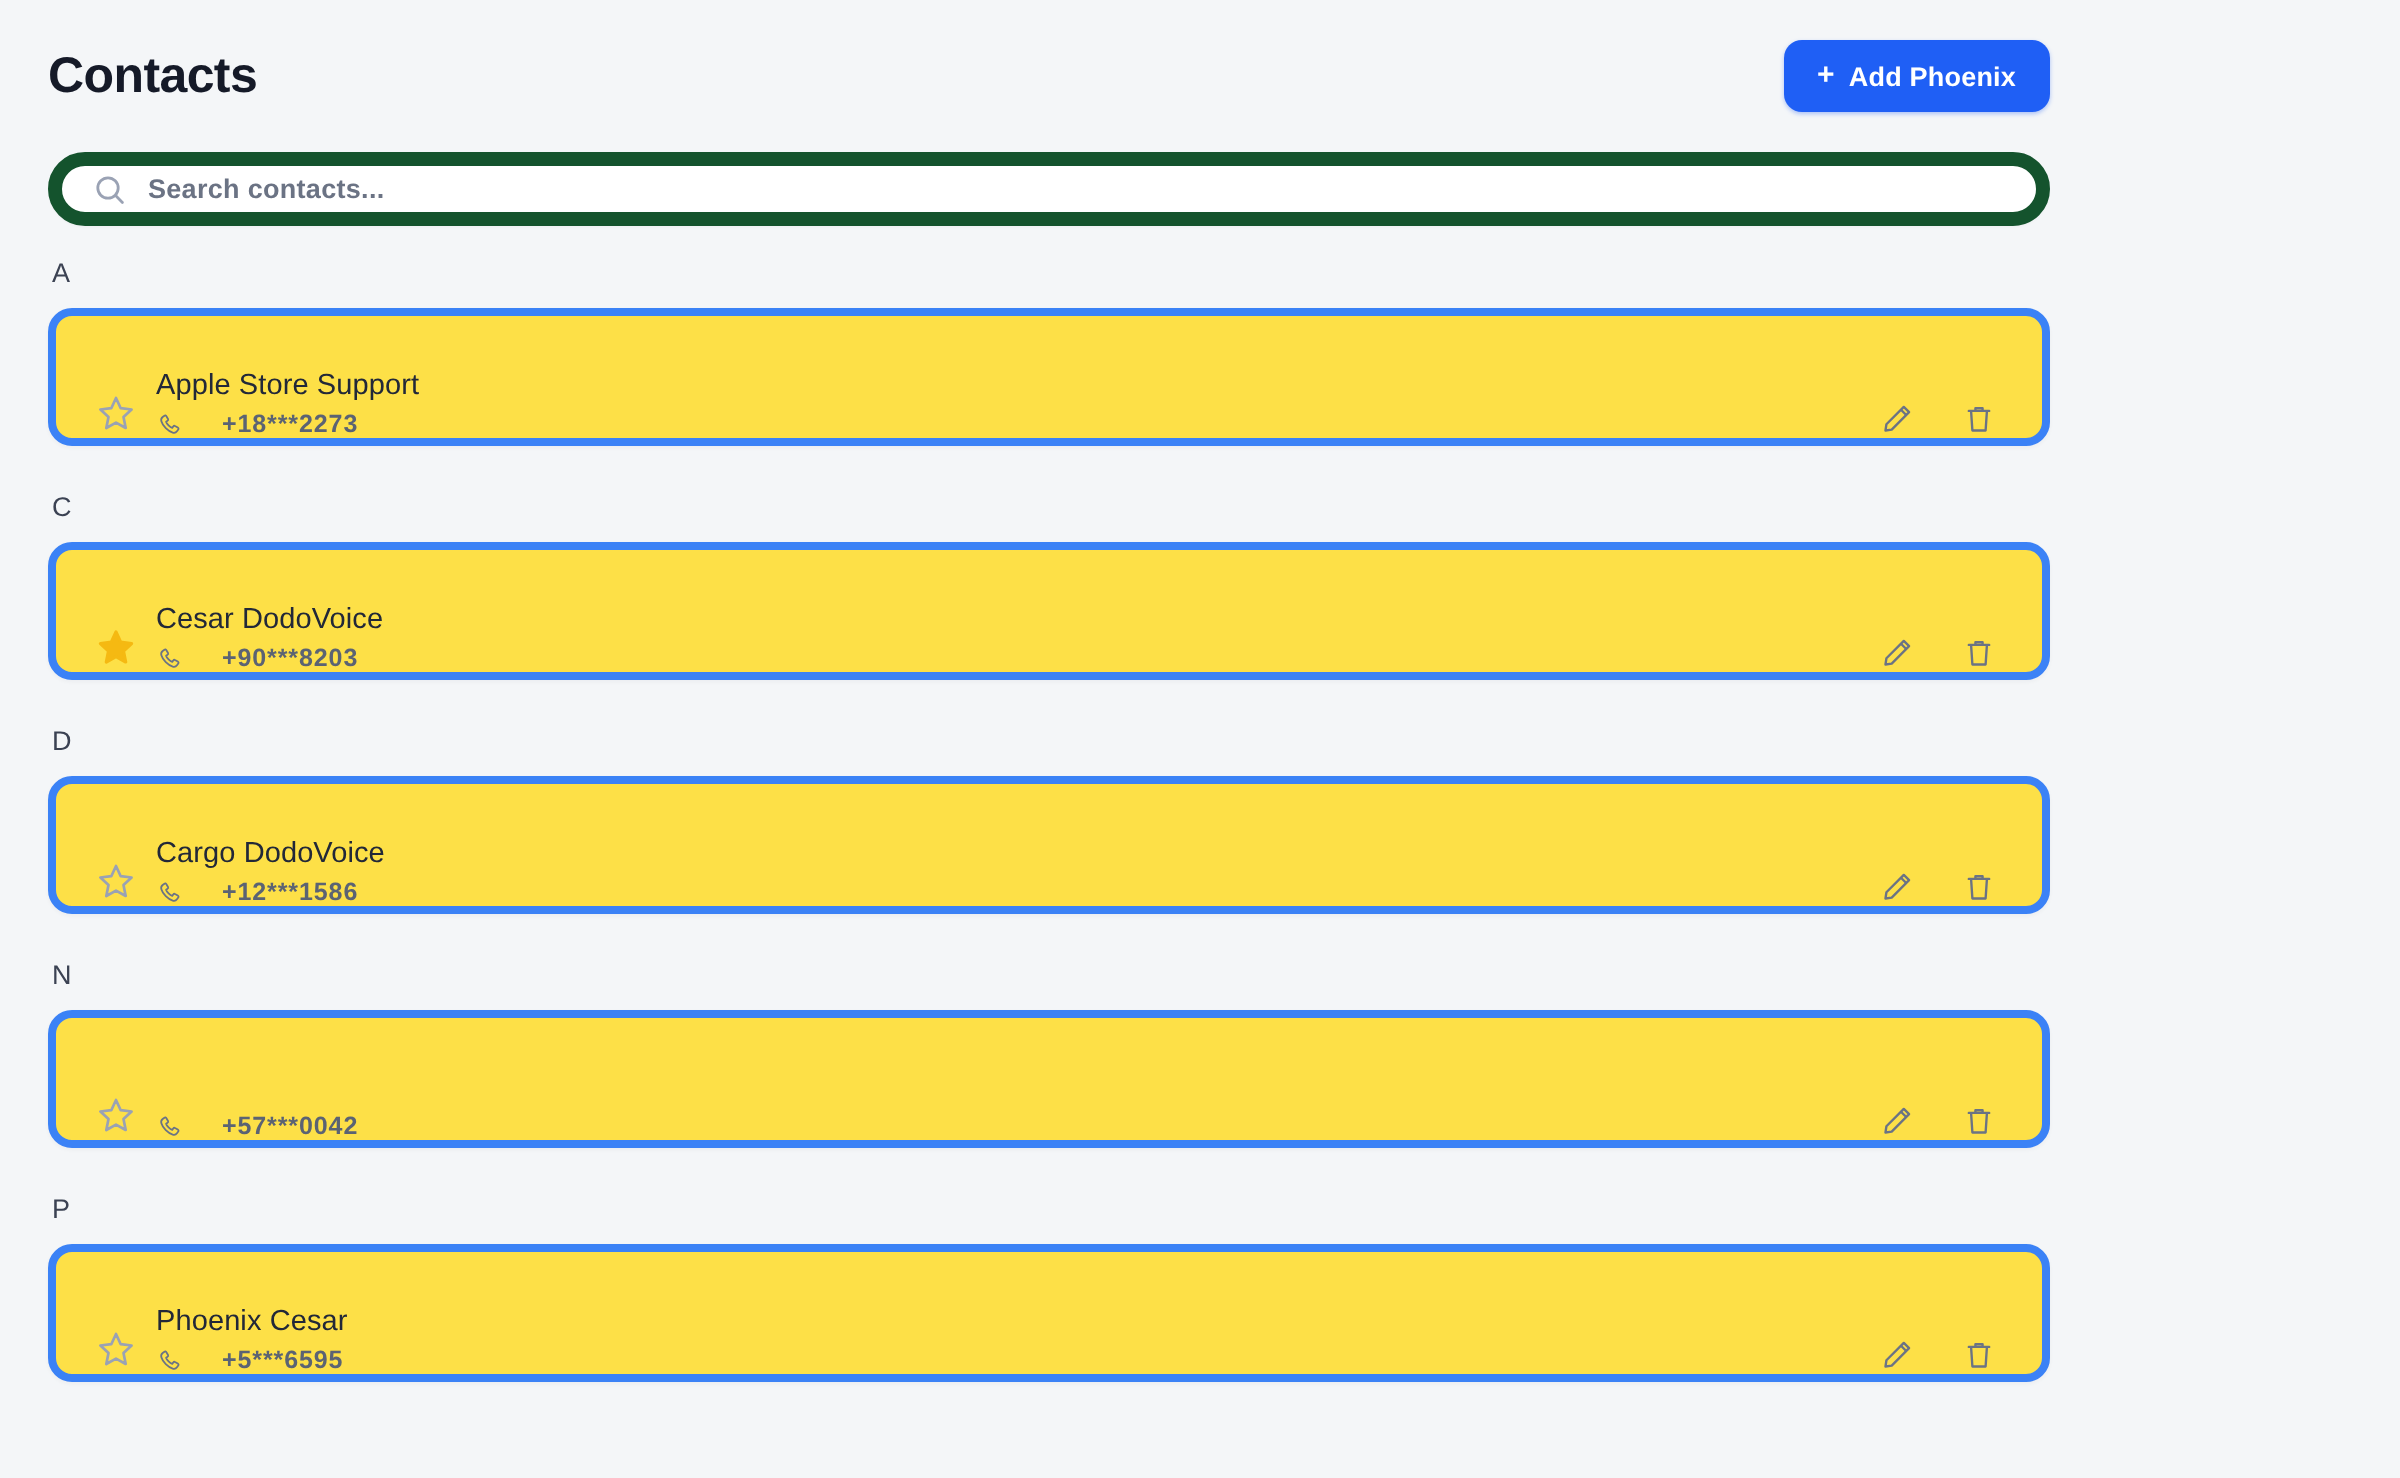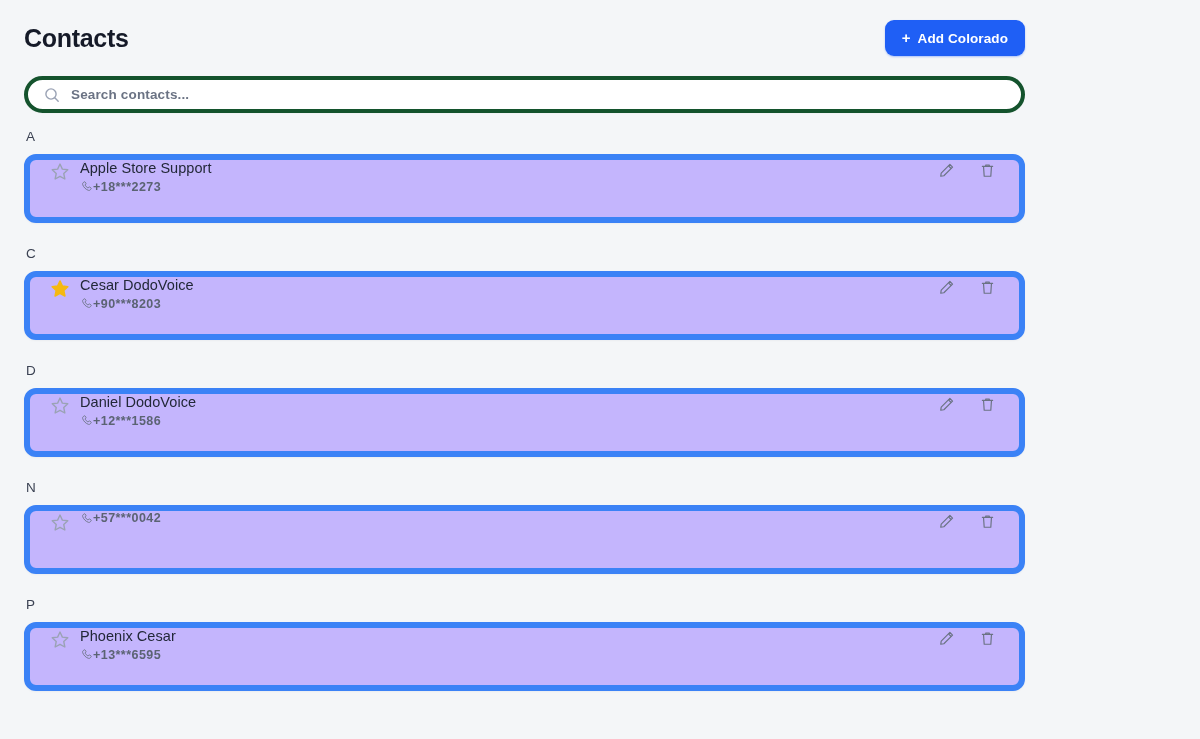--- a/index.html
+++ b/index.html
@@ -62,21 +62,21 @@
     font-weight: bold;
     line-height: 1;
     position: relative;
     top: -0.5px;
   }
 
   
   .search-bar {
     height: 37px;
     background: #ffffff;
-    border: 4px solid #14532d;
+    border: 7px solid #14532d;
     border-radius: 19px;
     display: flex;
     align-items: center;
     padding: 0 16px;
     gap: 11px;
     box-shadow: 0 1px 1px rgba(16, 24, 40, 0.02);
   }
 
   .search-input {
     flex: 1;
@@ -104,26 +104,26 @@
   .section-letter {
     font-size: 13.5px;
     color: #3b4253;
     margin: 0 0 10px 2px;
     letter-spacing: 0.2px;
   }
 
   .section + .section { margin-top: 23px; }
 
   .contact-card {
-    background: #c4b5fd;
-    border: 6px solid #3b82f6;
+    background: #fde047;
+    border: 4px solid #3b82f6;
     border-radius: 12px;
     height: 69px;
     display: flex;
-    align-items: flex-start;
+    align-items: flex-end;
     padding: 0 22px 0 18px;
     box-shadow: 0 1px 2px rgba(16, 24, 40, 0.04);
   }
 
   .star-btn {
     width: 24px;
     height: 24px;
     display: flex;
     align-items: center;
     justify-content: center;
@@ -145,21 +145,21 @@
   .contact-name {
     font-size: 14.5px;
     color: #222838;
     letter-spacing: 0.05px;
     line-height: 1.15;
   }
 
   .contact-phone-row {
     display: flex;
     align-items: center;
-    gap: 0;
+    gap: 20px;
   }
 
   .contact-phone {
     font-size: 12.5px;
     font-weight: bold;
     color: #5b6373;
     letter-spacing: 0.45px;
   }
 
   .row-actions {
@@ -185,21 +185,21 @@
 </style>
 </head>
 <body>
 
 <div class="page">
 
   <div class="header">
     <h1 class="page-title">Contacts</h1>
     <button class="add-contact-btn">
       <span class="plus">+</span>
-      <span>Add Colorado</span>
+      <span>Add Phoenix</span>
     </button>
   </div>
 
   <div class="search-bar">
     <span>
       <svg width="16" height="16" viewBox="0 0 16 16" fill="none">
         <circle cx="7" cy="7" r="5.1" stroke="#9aa2b4" stroke-width="1.4"></circle>
         <line x1="10.8" y1="10.8" x2="14.2" y2="14.2" stroke="#9aa2b4" stroke-width="1.4" stroke-linecap="round"></line>
       </svg>
     </span>
@@ -281,21 +281,21 @@
       </div>
       <div class="section">
         <div class="section-letter">D</div>
         <div class="contact-card">
           <button class="star-btn">
             <svg width="20" height="20" viewBox="0 0 20 20">
               <polygon points="10,2 12.35,7.1 17.8,7.75 13.75,11.5 14.85,17 10,14.3 5.15,17 6.25,11.5 2.2,7.75 7.65,7.1" fill="none" stroke="#9aa2b4" stroke-width="1.35" stroke-linejoin="round"></polygon>
             </svg>
           </button>
           <div class="contact-info">
-            <div class="contact-name">Daniel DodoVoice</div>
+            <div class="contact-name">Cargo DodoVoice</div>
             <div class="contact-phone-row">
               <span>
                 <svg width="13" height="13" viewBox="0 0 16 16" fill="none">
     <path d="M5.2 2.3 C5.6 2.0 6.1 2.1 6.4 2.6 L7.4 4.3 C7.6 4.7 7.5 5.2 7.1 5.4 L6.2 6.0 C6.6 7.4 8.6 9.4 10.0 9.8 L10.6 8.9 C10.9 8.5 11.4 8.4 11.7 8.6 L13.4 9.6 C13.9 9.9 14.0 10.4 13.7 10.8 L12.9 11.9 C12.3 12.7 11.3 13.0 10.3 12.7 C7.3 11.8 4.2 8.7 3.3 5.7 C3.0 4.7 3.3 3.7 4.1 3.1 Z" stroke="#6b7384" stroke-width="1.1" stroke-linejoin="round" fill="none"></path>
   </svg>
               </span>
               <span class="contact-phone">+12***1586</span>
             </div>
           </div>
           <div class="row-actions">
@@ -359,21 +359,21 @@
             </svg>
           </button>
           <div class="contact-info">
             <div class="contact-name">Phoenix Cesar</div>
             <div class="contact-phone-row">
               <span>
                 <svg width="13" height="13" viewBox="0 0 16 16" fill="none">
     <path d="M5.2 2.3 C5.6 2.0 6.1 2.1 6.4 2.6 L7.4 4.3 C7.6 4.7 7.5 5.2 7.1 5.4 L6.2 6.0 C6.6 7.4 8.6 9.4 10.0 9.8 L10.6 8.9 C10.9 8.5 11.4 8.4 11.7 8.6 L13.4 9.6 C13.9 9.9 14.0 10.4 13.7 10.8 L12.9 11.9 C12.3 12.7 11.3 13.0 10.3 12.7 C7.3 11.8 4.2 8.7 3.3 5.7 C3.0 4.7 3.3 3.7 4.1 3.1 Z" stroke="#6b7384" stroke-width="1.1" stroke-linejoin="round" fill="none"></path>
   </svg>
               </span>
-              <span class="contact-phone">+13***6595</span>
+              <span class="contact-phone">+5***6595</span>
             </div>
           </div>
           <div class="row-actions">
             <button class="icon-btn">
               <svg width="17" height="17" viewBox="0 0 18 18" fill="none">
     <path d="M12.6 2.6 L15.4 5.4 L6.2 14.6 L2.9 15.1 L3.4 11.8 Z" stroke="#6b7384" stroke-width="1.25" stroke-linejoin="round"></path>
     <line x1="11.1" y1="4.1" x2="13.9" y2="6.9" stroke="#6b7384" stroke-width="1.25"></line>
   </svg>
             </button>
             <button class="icon-btn">

